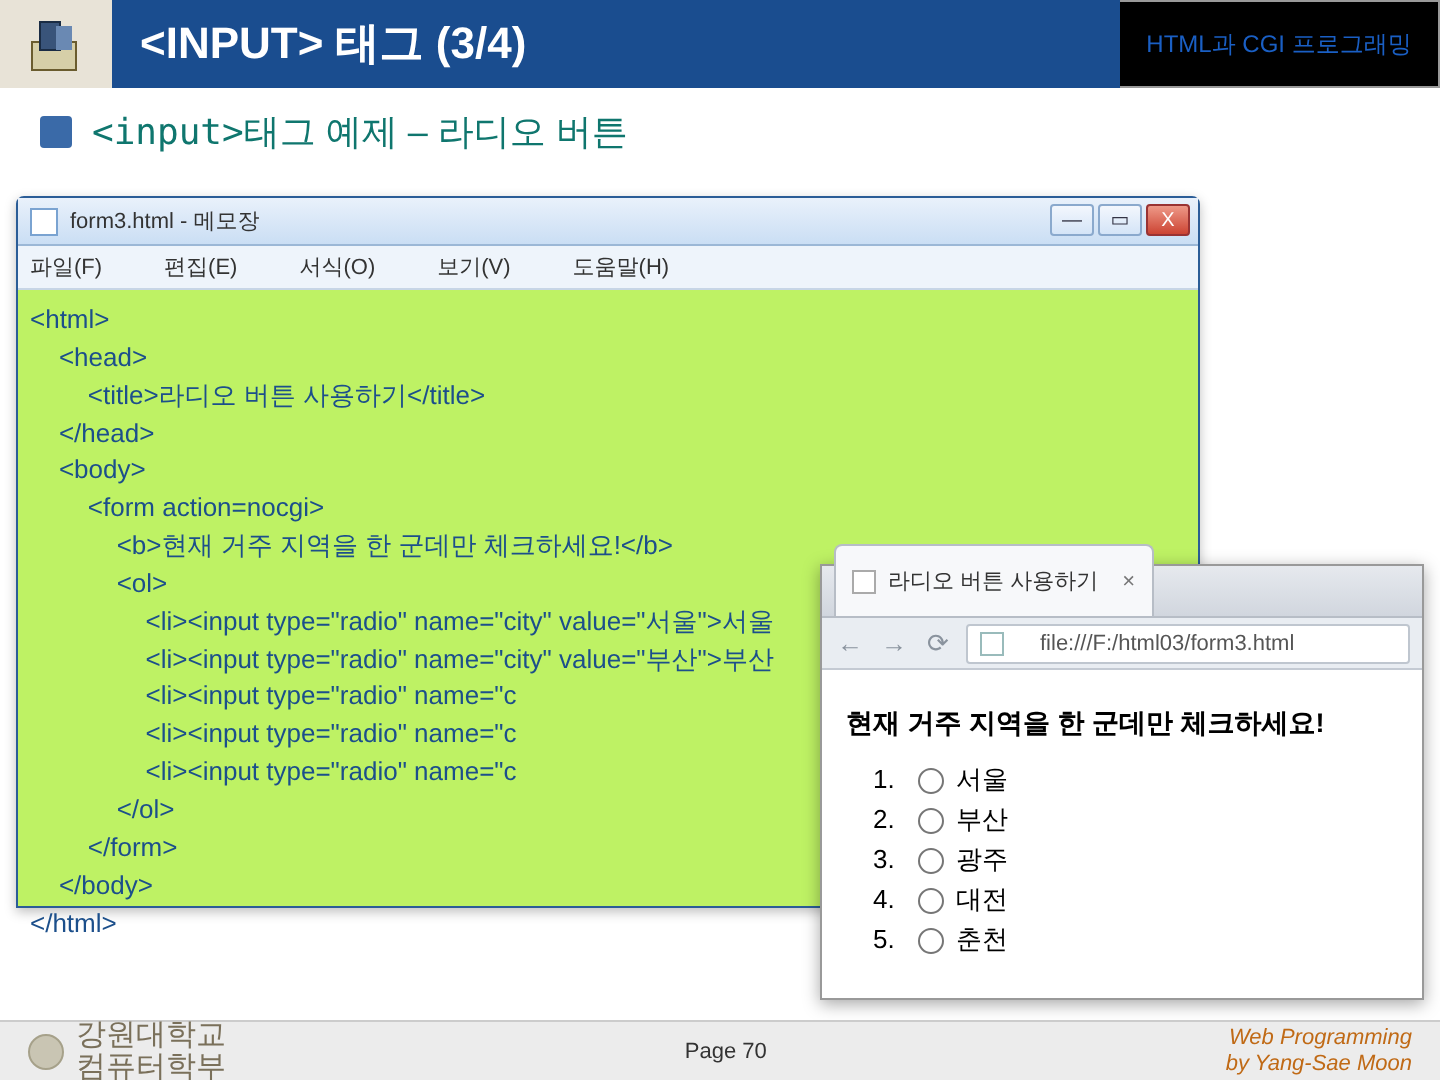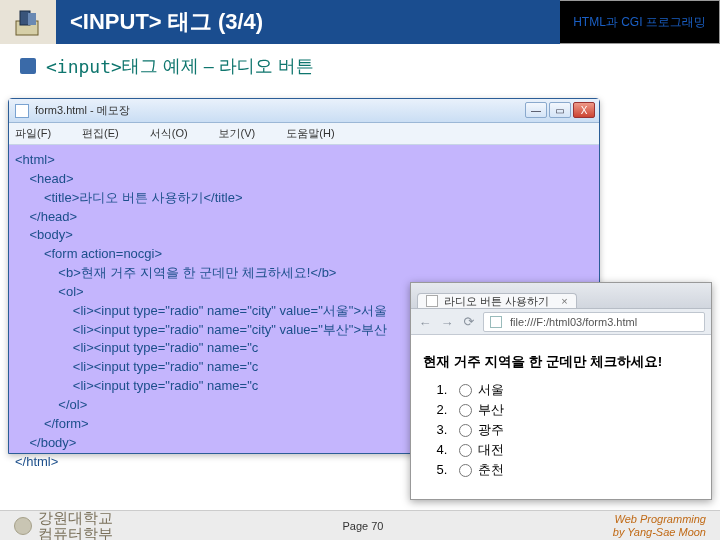--- a/index.html
+++ b/index.html
@@ -5,36 +5,36 @@
 *{margin:0;padding:0;box-sizing:border-box;font-family:"Malgun Gothic",Arial,sans-serif}
 body{width:720px;height:540px;background:#fff;position:relative;overflow:hidden}
 .slide-header{display:flex;height:44px}
 .sh-icon{width:56px;height:44px;background:#e8e3d7;display:flex;align-items:center;justify-content:center}
 .sh-icon svg{width:36px;height:30px}
 .sh-title{flex:1;background:#1a4d8f;color:#fff;font-size:22px;font-weight:bold;display:flex;align-items:center;padding-left:14px;font-family:Consolas,"Malgun Gothic",sans-serif}
 .sh-sub{width:160px;background:#000000;display:flex;align-items:center;justify-content:center;color:#1a5fc4;font-size:12px;border:1px solid #999;border-left:none}
 .subtitle{display:flex;align-items:center;padding:10px 20px 6px 20px;font-size:18px;color:#0f766e}
 .subtitle .bullet{width:16px;height:16px;margin-right:10px;background:#3a6aa8;border-radius:2px;display:inline-block}
 .subtitle .mono{font-family:Consolas,monospace}
-.editor-win{position:absolute;left:8px;top:98px;width:592px;height:356px;background:#c4b5fd;border:1px solid #2b5d97;border-radius:4px 4px 0 0;box-shadow:0 2px 6px rgba(0,0,0,.25)}
+.editor-win{position:absolute;left:8px;top:98px;width:592px;height:356px;background:#bef264;border:1px solid #2b5d97;border-radius:4px 4px 0 0;box-shadow:0 2px 6px rgba(0,0,0,.25)}
 .ew-tb{height:24px;background:linear-gradient(#e9f1fb,#cadef4);border-bottom:1px solid #9bb7d6;display:flex;align-items:center;padding:0 6px;font-size:11px;color:#333}
 .ew-tb .doc-ic{width:14px;height:14px;background:#fff;border:1px solid #7aa3d1;margin-right:6px}
 .ew-ctrl{position:absolute;right:4px;top:3px;display:flex;gap:2px}
 .ew-ctrl span{width:22px;height:16px;background:linear-gradient(#f3f7fd,#d4e4f7);border:1px solid #8aa9cd;border-radius:2px;display:flex;align-items:center;justify-content:center;font-size:10px;color:#334}
 .ew-ctrl .close{background:linear-gradient(#e98,#c43);color:#fff;border-color:#933}
 .ew-menu{height:22px;background:#eef4fb;border-bottom:1px solid #c7d5e6;display:flex;align-items:center;padding:0 6px;gap:31px;font-size:11px;color:#333}
 .ew-code{padding:6px 6px;font-family:Liberation Sans, sans-serif;font-size:13px;line-height:1.45;color:#1c4f8b;white-space:pre}
 .browser-win{position:absolute;left:410px;top:282px;width:302px;height:218px;background:#fff;border:1px solid #999;box-shadow:0 2px 8px rgba(0,0,0,.35)}
 .bw-tabs{height:26px;background:linear-gradient(#e6e9ee,#d1d6de);border-bottom:1px solid #b7bdc6;display:flex;align-items:flex-end;padding-left:6px}
-.bw-tab{height:15px;background:#f7f8fa;border:1px solid #b7bdc6;border-bottom:none;border-radius:4px 4px 0 0;display:flex;align-items:center;padding:0 8px;font-size:11px;color:#333;gap:6px}
+.bw-tab{height:36px;background:#f7f8fa;border:1px solid #b7bdc6;border-bottom:none;border-radius:4px 4px 0 0;display:flex;align-items:center;padding:0 8px;font-size:11px;color:#333;gap:6px}
 .bw-tab .fav{width:12px;height:12px;background:#fff;border:1px solid #aaa}
 .bw-tab .x{font-size:11px;color:#777;margin-left:6px}
 .bw-addr{height:26px;background:#e9edf2;border-bottom:1px solid #c4cad3;display:flex;align-items:center;padding:0 6px;gap:6px}
 .bw-addr .nav-ic{width:16px;height:16px;color:#8a939e;font-size:13px;display:flex;align-items:center;justify-content:center}
-.bw-url{flex:1;height:20px;background:#fff;border:1px solid #bfc6cf;border-radius:2px;display:flex;align-items:center;padding:0 6px;font-size:11px;color:#555;gap:8px}
+.bw-url{flex:1;height:20px;background:#fff;border:1px solid #bfc6cf;border-radius:2px;display:flex;align-items:center;padding:0 6px;font-size:11px;color:#555;gap:18px}
 .bw-url .doc-ic2{width:12px;height:12px;background:#fff;border:1px solid #9bb}
 .bw-body{padding:18px 12px;font-size:13px;color:#000}
 .bw-body .prompt{font-weight:bold;margin-bottom:10px;font-size:13.5px}
 .bw-body ol{list-style:decimal;padding-left:28px}
 .bw-body li{margin:2px 0;font-size:13px}
 .bw-body input[type=radio]{margin:0 6px 0 8px;vertical-align:middle}
 .footer{position:absolute;left:0;bottom:0;width:720px;height:30px;background:#ececec;border-top:1px solid #ccc;display:flex;align-items:center;justify-content:space-between;padding:0 14px;font-size:11px;color:#555}
 .footer .uni{display:flex;align-items:center;gap:6px}
 .footer .uni .seal{width:18px;height:18px;border-radius:50%;background:#c9c5b3;border:1px solid #a6a18a}
 .footer .page{color:#333}

